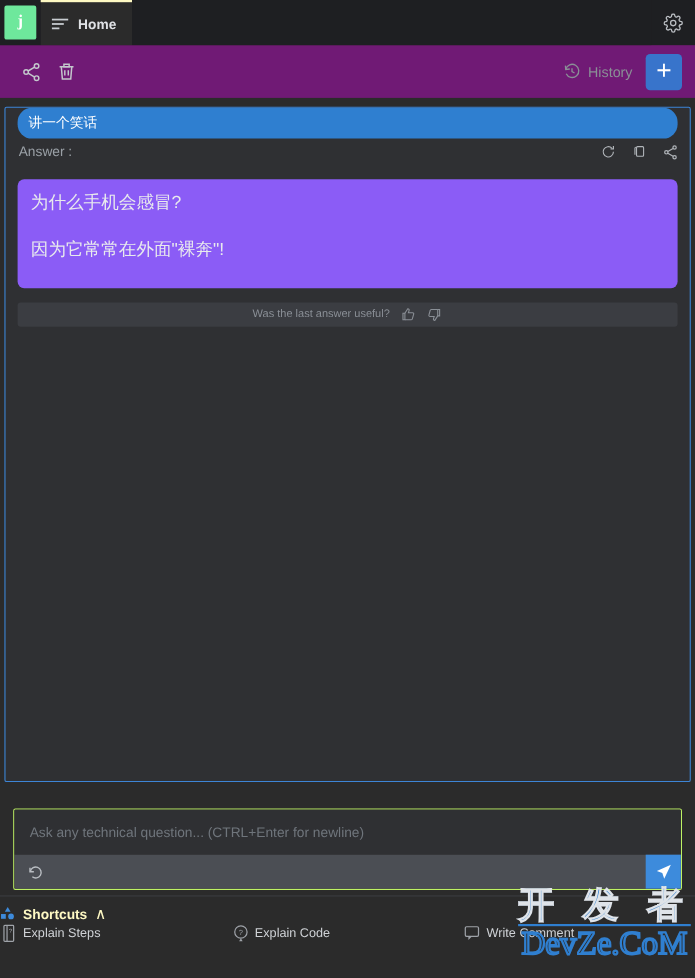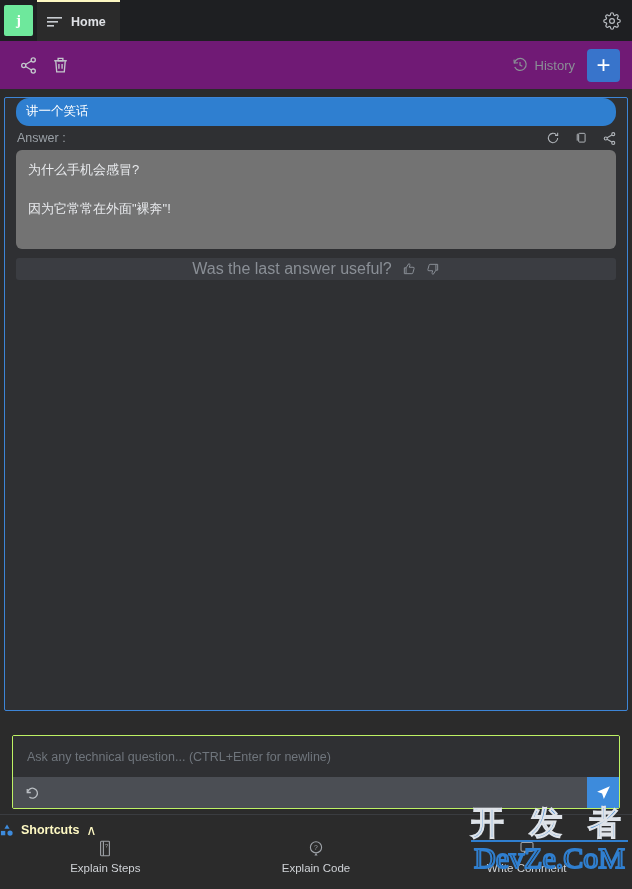--- a/index.html
+++ b/index.html
@@ -73,30 +73,30 @@
     display: flex; align-items: center; justify-content: space-between;
     padding: 5px 10px 4px 12px;
   }
   .arow-icons { display: flex; align-items: center; gap: 14px; }
   .question-bubble {
     margin: 0 11px; background: #2f7fd0; border-radius: 13px;
     color: #ffffff; font-size: 12.5px;
     padding: 6px 10px; line-height: 1.25;
   }
   .answer-box {
-    margin: 0 11px; background: #737373; border-radius: 6px;
+    margin: 13px 11px; background: #8b5cf6; border-radius: 6px;
     padding: 11px 12px 16px 12px; min-height: 72px;
-    color: #e8eaed; font-size: 13px; line-height: 1.35;
+    color: #e8eaed; font-size: 16px; line-height: 1.35;
   }
   .answer-box p { margin: 0 0 22px 0; }
   .answer-box p:last-child { margin-bottom: 0; }
   .useful-bar {
     margin: 9px 11px 0 11px; background: #3b3d42; border-radius: 3px;
     height: 22px; display: flex; align-items: center; justify-content: center;
-    gap: 10px; color: #8a8f96; font-size: 16px;
+    gap: 10px; color: #8a8f96; font-size: 10px;
   }
 
   
   .input-wrap {
     position: absolute; left: 12px; right: 12px; top: 735px;
     border: 1px solid #bef264; border-radius: 2px; overflow: hidden;
   }
   .input-field {
     height: 41px; background: #2f3033; color: #6f757c; font-size: 12.5px;
     display: flex; align-items: center; padding: 0 14px;
@@ -115,21 +115,21 @@
   .shortcuts-header {
     position: absolute; left: 0; right: 0; top: 822px;
     display: flex; align-items: center; justify-content: flex-start; gap: 7px;
     color: #fef9c3; font-size: 12.5px; font-weight: bold; cursor: pointer;
   }
   .shortcut-items {
     position: absolute; left: 0; right: 0; top: 840px;
     display: flex; align-items: flex-start;
   }
   .shortcut {
-    flex: 1; display: flex; flex-direction: column; align-items: center; gap: 5px;
+    flex: 1; display: flex; flex-direction: row; align-items: center; gap: 5px;
     cursor: pointer;
   }
   .shortcut-label { color: #cfd2d6; font-size: 11.5px; }
 
   
   .watermark {
     position: absolute; right: 4px; bottom: 16px;
     pointer-events: none; user-select: none;
     line-height: 1;
     text-align: center;

